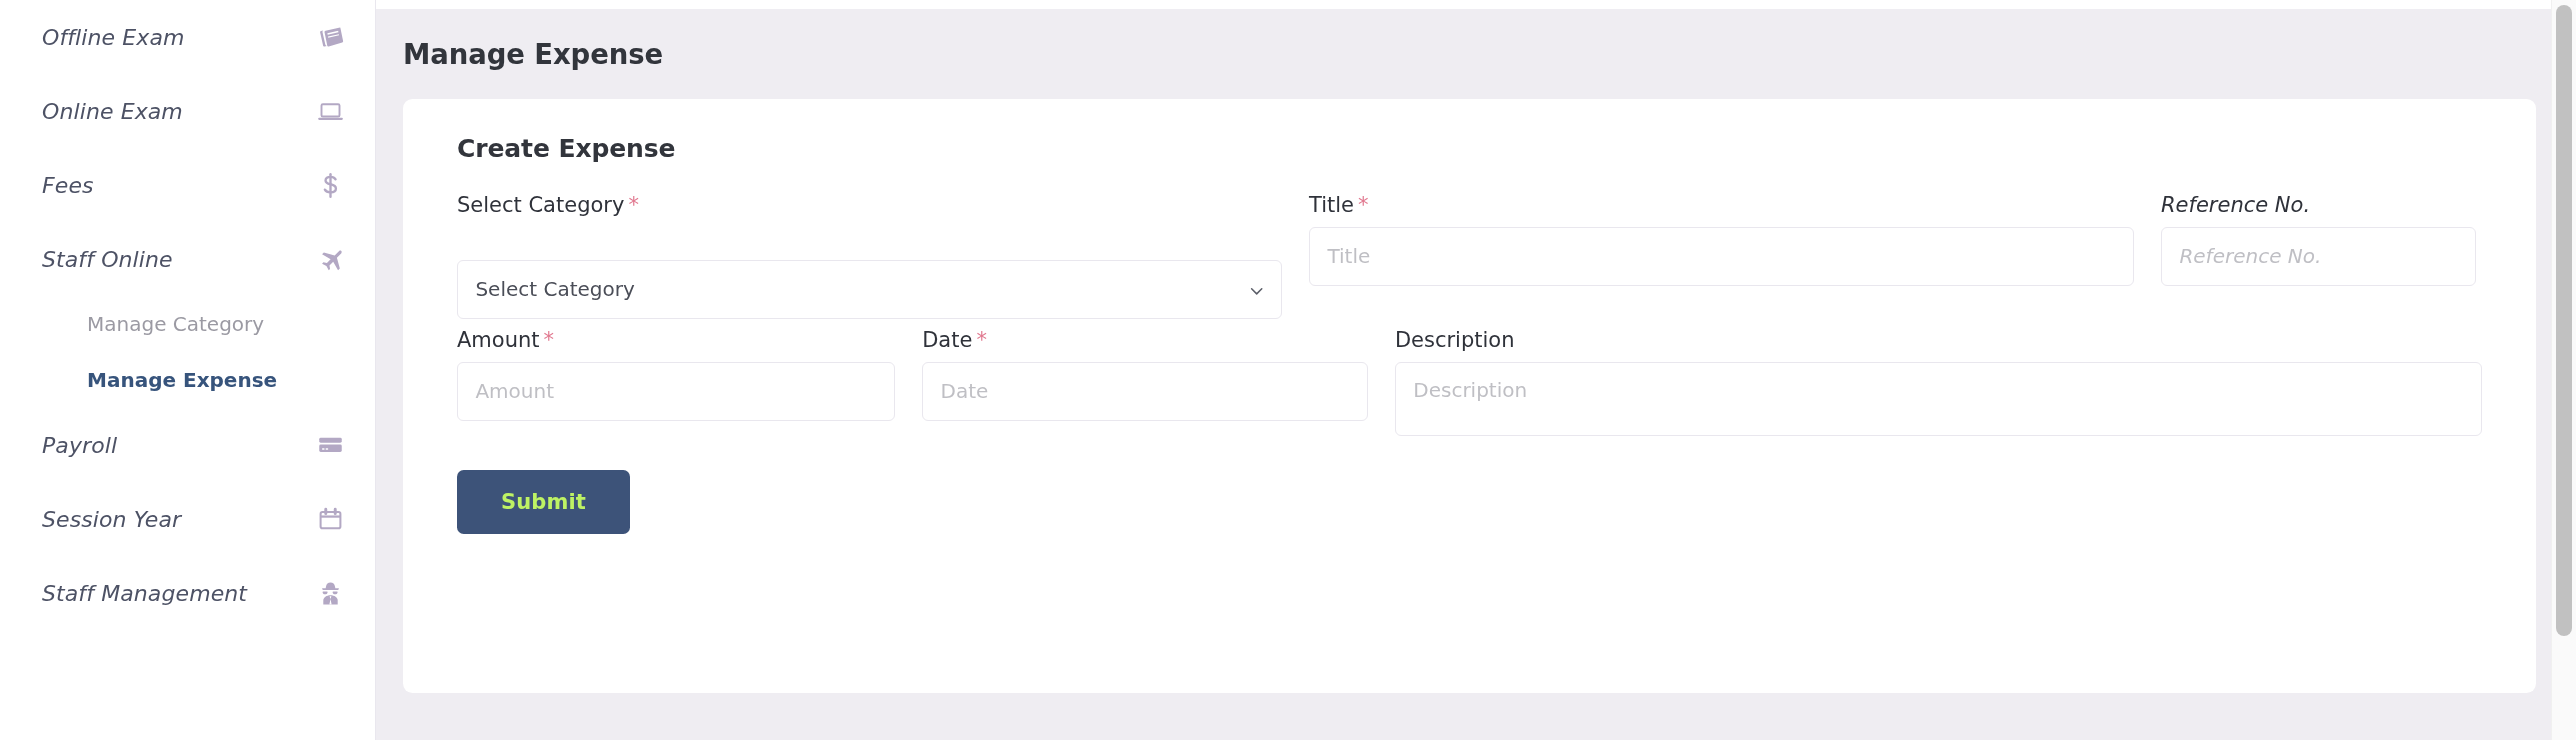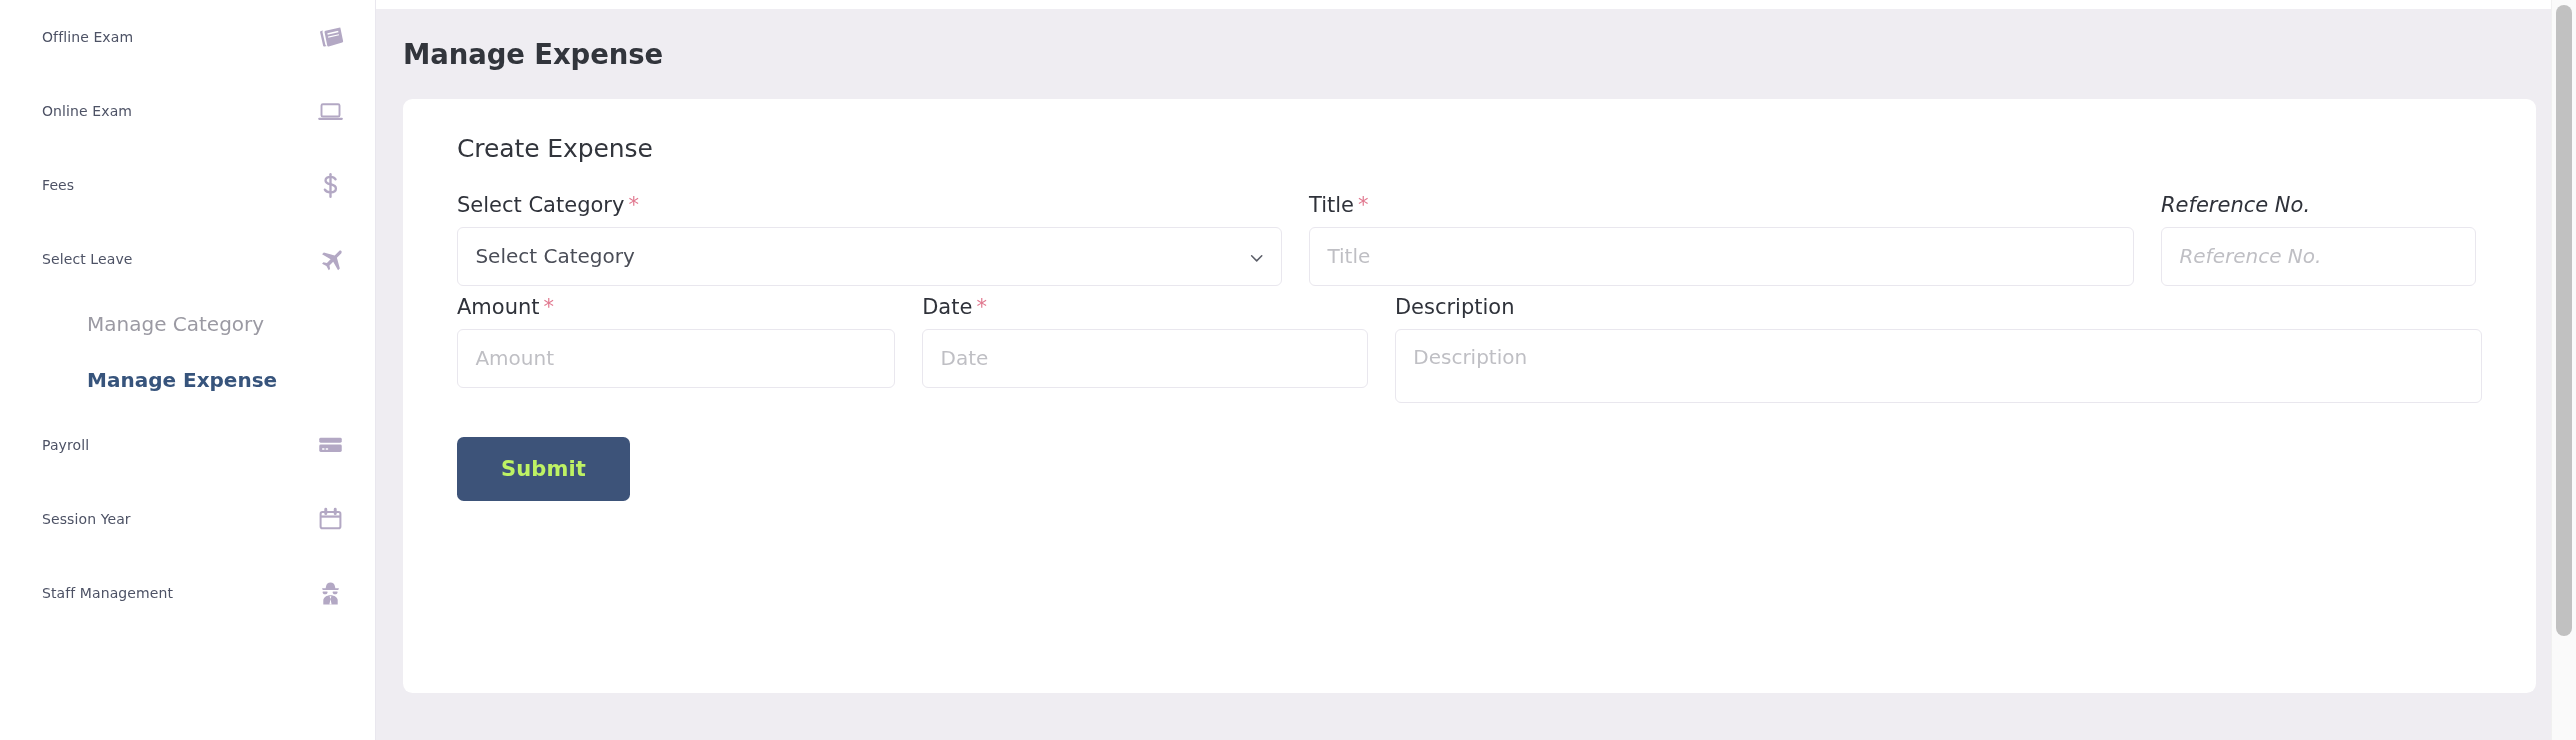--- a/index.html
+++ b/index.html
@@ -30,24 +30,25 @@
   }
   .nav-item {
     display: flex;
     align-items: center;
     justify-content: space-between;
     height: 74px;
     padding: 0 27px 0 42px;
     cursor: pointer;
   }
   .nav-label {
-    font-size: 14px;
+    font-size: 22px;
     color: #4d5265;
     letter-spacing: 0.1px;
     white-space: nowrap;
+    font-style: italic;
   }
   .nav-item.active .nav-label {
     color: #37547c;
     font-weight: 700;
   }
   .nav-icon {
     display: flex;
     align-items: center;
     justify-content: center;
     width: 36px;
@@ -103,21 +104,21 @@
   }
   .card {
     margin: 29px 40px 0 27px;
     background: #ffffff;
     border-radius: 9.4px;
     padding: 35px 54px 43px 54px;
     min-height: 594px;
   }
   .card-title {
     font-size: 25px;
-    font-weight: 400;
+    font-weight: 700;
     color: #32353c;
     margin-bottom: 31px;
     letter-spacing: -0.1px;
   }
 
   .form-row {
     display: flex;
     gap: 27px;
     margin-bottom: 10.7px;
   }
@@ -162,21 +163,21 @@
     color: #5b5e68;
     pointer-events: none;
   }
   .control.textarea {
     height: 74px;
     align-items: flex-start;
     padding-top: 14.8px;
   }
 
   
-  .w-category { width: 825px; }
+  .w-category { width: 825px; gap: 33px; }
   .w-title    { width: 825px; }
   .w-ref      { width: 315px; font-style: italic; }
   .w-amount   { width: 470px; }
   .w-date     { width: 478px; }
   .w-desc     { width: 1166px; }
   .w-session  { width: 483px; }
 
   .submit-btn {
     margin-top: 23px;
     width: 173px;
@@ -244,21 +245,21 @@
       <span class="nav-label">Fees</span>
       <span class="nav-icon">
         <svg width="27" height="27" viewBox="0 0 24 24" fill="none" stroke="currentColor" stroke-width="2.1" stroke-linecap="round" stroke-linejoin="round">
           <path d="M12 2v20"></path>
           <path d="M16.5 6.5c-.8-1.4-2.4-2.2-4.5-2.2-2.6 0-4.4 1.2-4.4 3.2 0 2 1.7 2.8 4.4 3.4 3 .7 4.8 1.5 4.8 3.7 0 2.2-2 3.5-4.8 3.5-2.4 0-4.2-.9-5-2.4"></path>
         </svg>
       </span>
     </div>
 
     <div class="nav-item">
-      <span class="nav-label">Select Leave</span>
+      <span class="nav-label">Staff Online</span>
       <span class="nav-icon">
         <svg width="27" height="27" viewBox="0 0 24 24" fill="currentColor">
           <path d="M21.6 6.3c.5-.5.5-1.4 0-1.9s-1.4-.5-1.9 0l-4 4-9.6-2.6-1.6 1.6 7.6 4.3-3.3 3.3-3.1-.5-1.2 1.2 3.9 2 2 3.9 1.2-1.2-.5-3.1 3.3-3.3 4.3 7.6 1.6-1.6-2.6-9.6 4-4z"></path>
         </svg>
       </span>
     </div>
 
 
     <div class="subnav">
       <div class="subnav-item">

